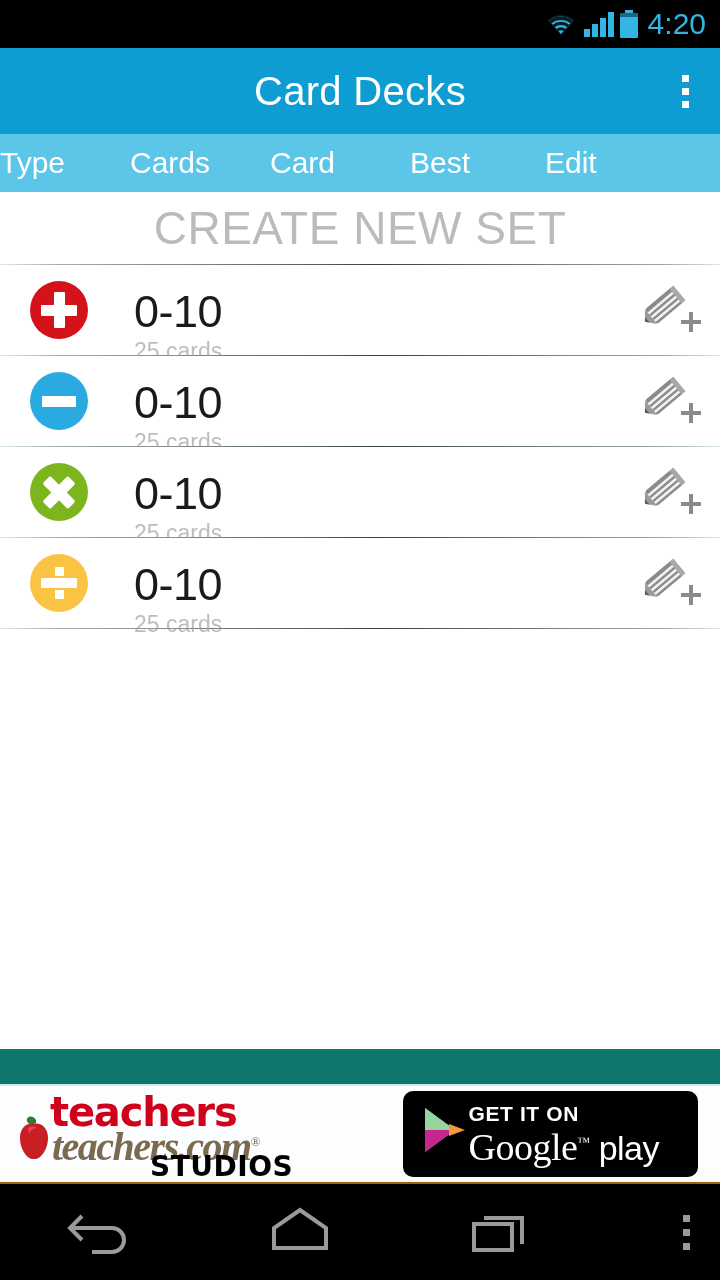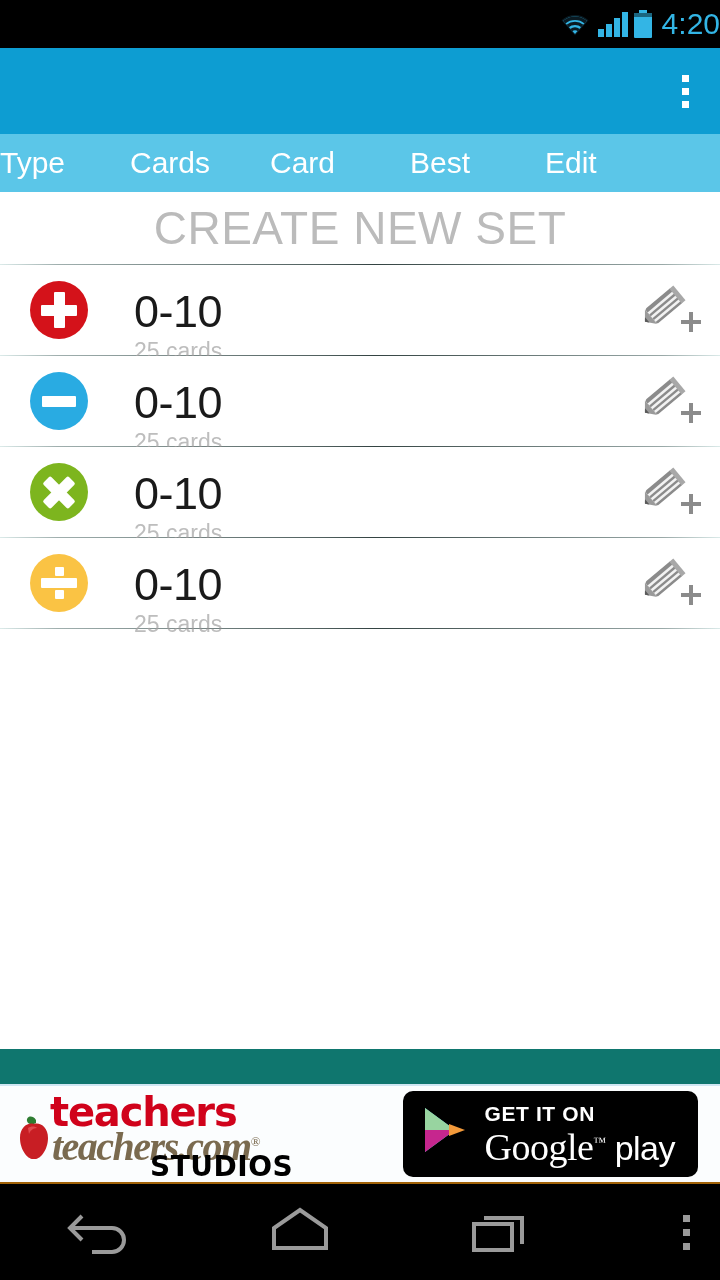--- a/index.html
+++ b/index.html
@@ -23,20 +23,21 @@
     flex-direction: column;
   }
 
   
   .status-bar {
     height: 48px;
     background: #000000;
     display: flex;
     align-items: center;
     justify-content: flex-end;
+    padding-right: 14px;
     box-sizing: border-box;
     flex: 0 0 auto;
   }
   .status-icons {
     display: flex;
     align-items: center;
     gap: 6px;
   }
   .status-time {
     color: #33B5E5;
@@ -306,21 +307,21 @@
   }
   .gp-badge {
     width: 295px;
     height: 86px;
     background: #000000;
     border-radius: 10px;
     display: flex;
     align-items: center;
     padding-left: 18px;
     box-sizing: border-box;
-    gap: 16px;
+    gap: 0;
   }
   .gp-text { display: flex; flex-direction: column; line-height: 1; }
   .gp-geton {
     color: #ffffff;
     font-family: "Liberation Sans", sans-serif;
     font-size: 21px;
     font-weight: bold;
     letter-spacing: 0.6px;
     margin-bottom: 4px;
   }
@@ -396,20 +397,21 @@
           <rect x="5" y="0" width="8" height="3" fill="#33B5E5"></rect>
           <rect x="0" y="3" width="18" height="25" rx="1" fill="#33B5E5"></rect>
           <rect x="0" y="3" width="18" height="4" fill="#1b6680"></rect>
         </svg>
       </span>
     </div>
     <div class="status-time">4:20</div>
   </div>
 
   <div class="app-bar">
+    <div class="app-title">Card Decks</div>
     <div class="overflow">
       <i></i>
       <i></i>
       <i></i>
     </div>
   </div>
 
   <div class="col-head">
     <div class="col col-c0">Type</div>
     <div class="col col-c1">Cards</div>

